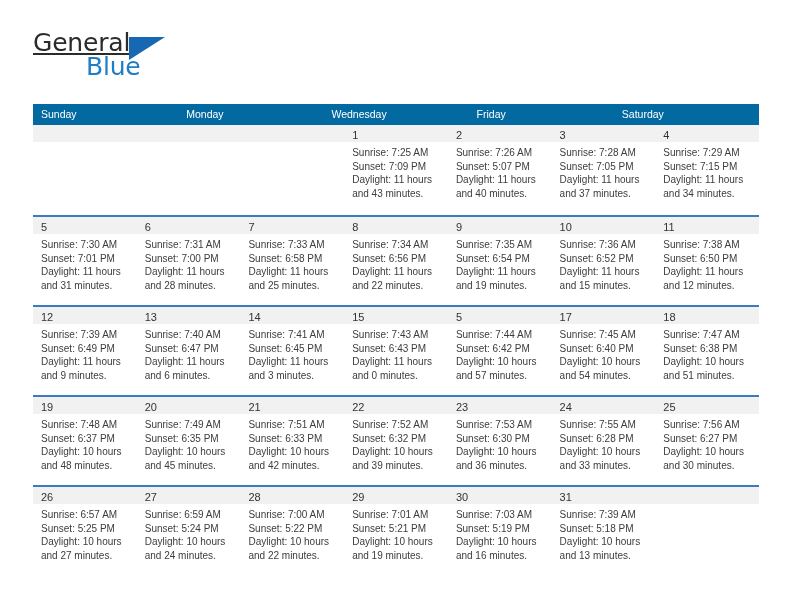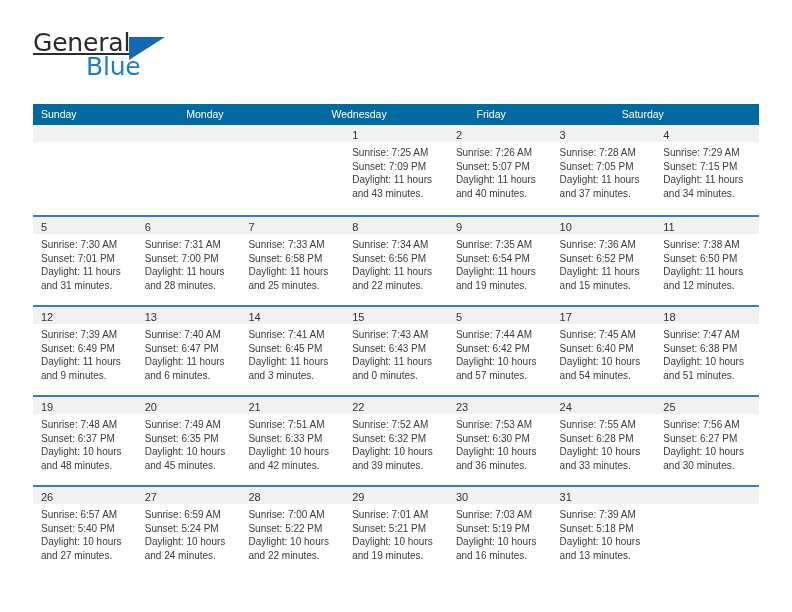--- a/index.html
+++ b/index.html
@@ -419,21 +419,21 @@
               <div class="cell-line">Daylight: 10 hours</div>
               <div class="cell-line">and 30 minutes.</div>
             </div>
           </div>
         </div>
         <div class="week-row">
           <div class="day-cell">
             <div class="date-band"><span class="date-num">26</span></div>
             <div class="cell-body">
               <div class="cell-line">Sunrise: 6:57 AM</div>
-              <div class="cell-line">Sunset: 5:40 PM</div>
+              <div class="cell-line">Sunset: 5:25 PM</div>
               <div class="cell-line">Daylight: 10 hours</div>
               <div class="cell-line">and 27 minutes.</div>
             </div>
           </div>
           <div class="day-cell">
             <div class="date-band"><span class="date-num">27</span></div>
             <div class="cell-body">
               <div class="cell-line">Sunrise: 6:59 AM</div>
               <div class="cell-line">Sunset: 5:24 PM</div>
               <div class="cell-line">Daylight: 10 hours</div>

